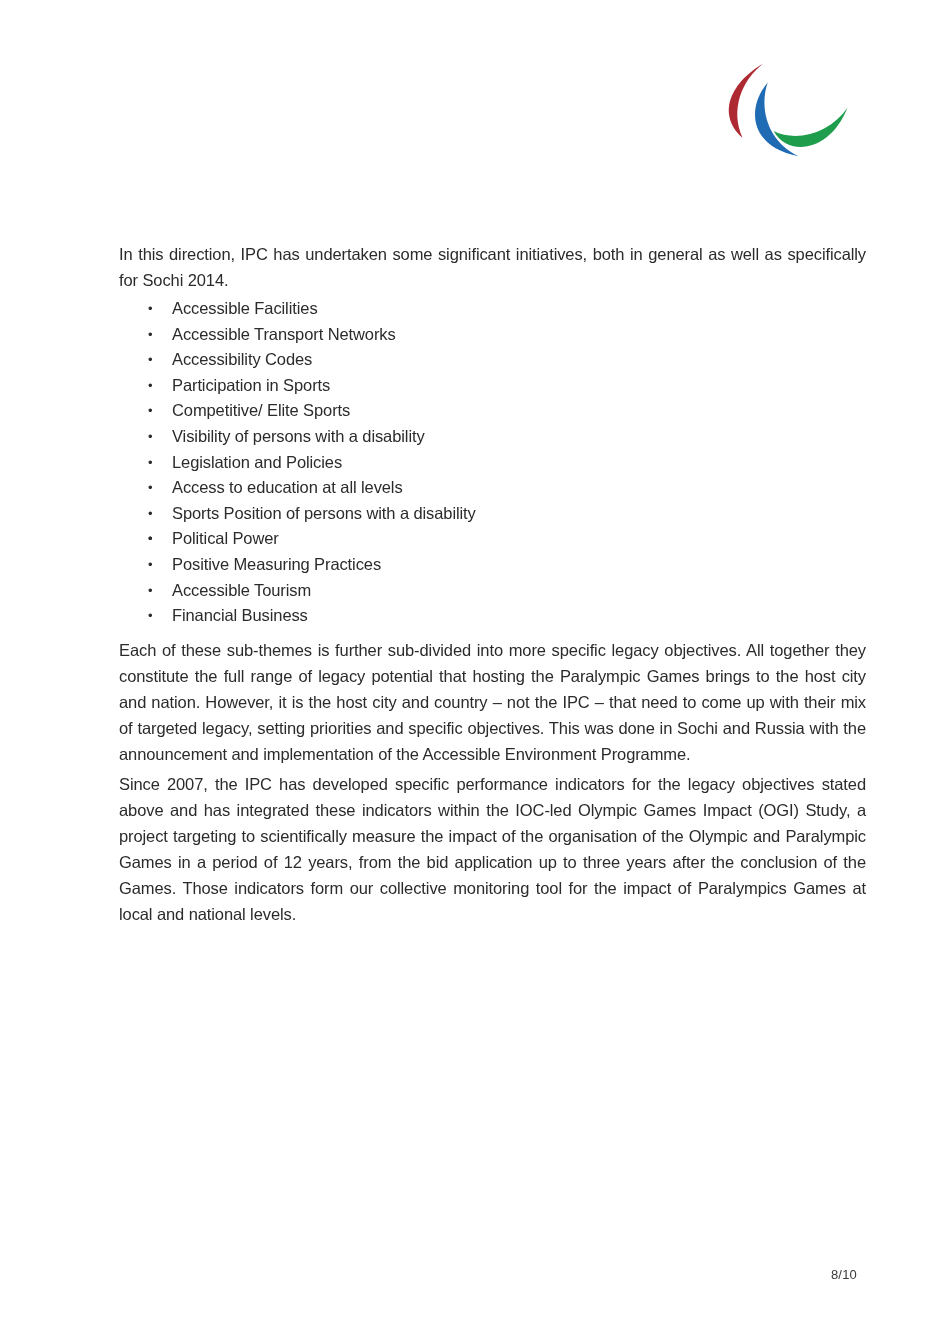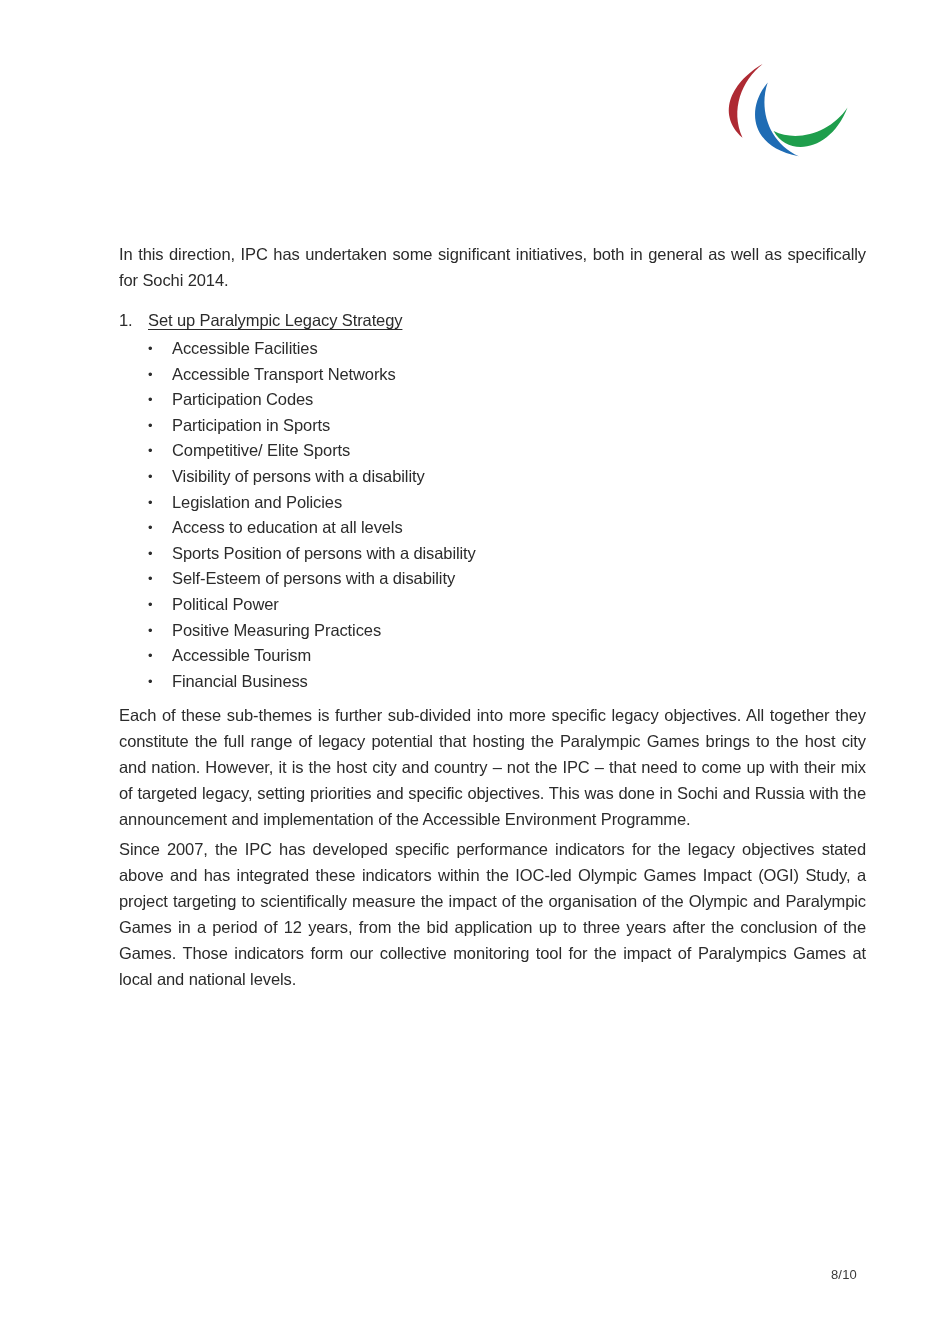--- a/index.html
+++ b/index.html
@@ -53,36 +53,33 @@
       <path d="M77,8 C42,28 20,66 53,96 C38,62 52,28 77,8 Z" fill="#AE2A33"></path>
       <path d="M83,30 C58,60 60,106 120,118 C84,102 72,62 83,30 Z" fill="#1F6CB4"></path>
       <path d="M90,88 C108,120 158,112 178,60 C158,90 118,102 90,88 Z" fill="#1E9E4C"></path>
     </svg>
   </div>
 
   <div class="content">
 
     <p class="para">In this direction, IPC has undertaken some significant initiatives, both in general as well as specifically for Sochi 2014.</p>
 
-    <div class="heading-line">
-      <span class="heading-num">1.</span><span class="heading-text">Set up Paralympic Legacy Strategy</span>
-    </div>
 
 
     <ul class="subthemes">
       <li><span class="bullet-marker">•</span><span>Accessible Facilities</span></li>
       <li><span class="bullet-marker">•</span><span>Accessible Transport Networks</span></li>
-      <li><span class="bullet-marker">•</span><span>Participation Codes</span></li>
+      <li><span class="bullet-marker">•</span><span>Accessibility Codes</span></li>
       <li><span class="bullet-marker">•</span><span>Participation in Sports</span></li>
       <li><span class="bullet-marker">•</span><span>Competitive/ Elite Sports</span></li>
       <li><span class="bullet-marker">•</span><span>Visibility of persons with a disability</span></li>
       <li><span class="bullet-marker">•</span><span>Legislation and Policies</span></li>
       <li><span class="bullet-marker">•</span><span>Access to education at all levels</span></li>
       <li><span class="bullet-marker">•</span><span>Sports Position of persons with a disability</span></li>
-      <li><span class="bullet-marker">•</span><span>Self-Esteem of persons with a disability</span></li>
+      <li><span class="bullet-marker">•</span></li>
       <li><span class="bullet-marker">•</span><span>Political Power</span></li>
       <li><span class="bullet-marker">•</span><span>Positive Measuring Practices</span></li>
       <li><span class="bullet-marker">•</span><span>Accessible Tourism</span></li>
       <li><span class="bullet-marker">•</span><span>Financial Business</span></li>
     </ul>
 
     <p class="para body-para">Each of these sub-themes is further sub-divided into more specific legacy objectives. All together they constitute the full range of legacy potential that hosting the Paralympic Games brings to the host city and nation. However, it is the host city and country – not the IPC – that need to come up with their mix of targeted legacy, setting priorities and specific objectives. This was done in Sochi and Russia with the announcement and implementation of the Accessible Environment Programme.</p>
 
 
     <p class="para section-intro">Since 2007, the IPC has developed specific performance indicators for the legacy objectives stated above and has integrated these indicators within the IOC-led Olympic Games Impact (OGI) Study, a project targeting to scientifically measure the impact of the organisation of the Olympic and Paralympic Games in a period of 12 years, from the bid application up to three years after the conclusion of the Games. Those indicators form our collective monitoring tool for the impact of Paralympics Games at local and national levels.</p>

